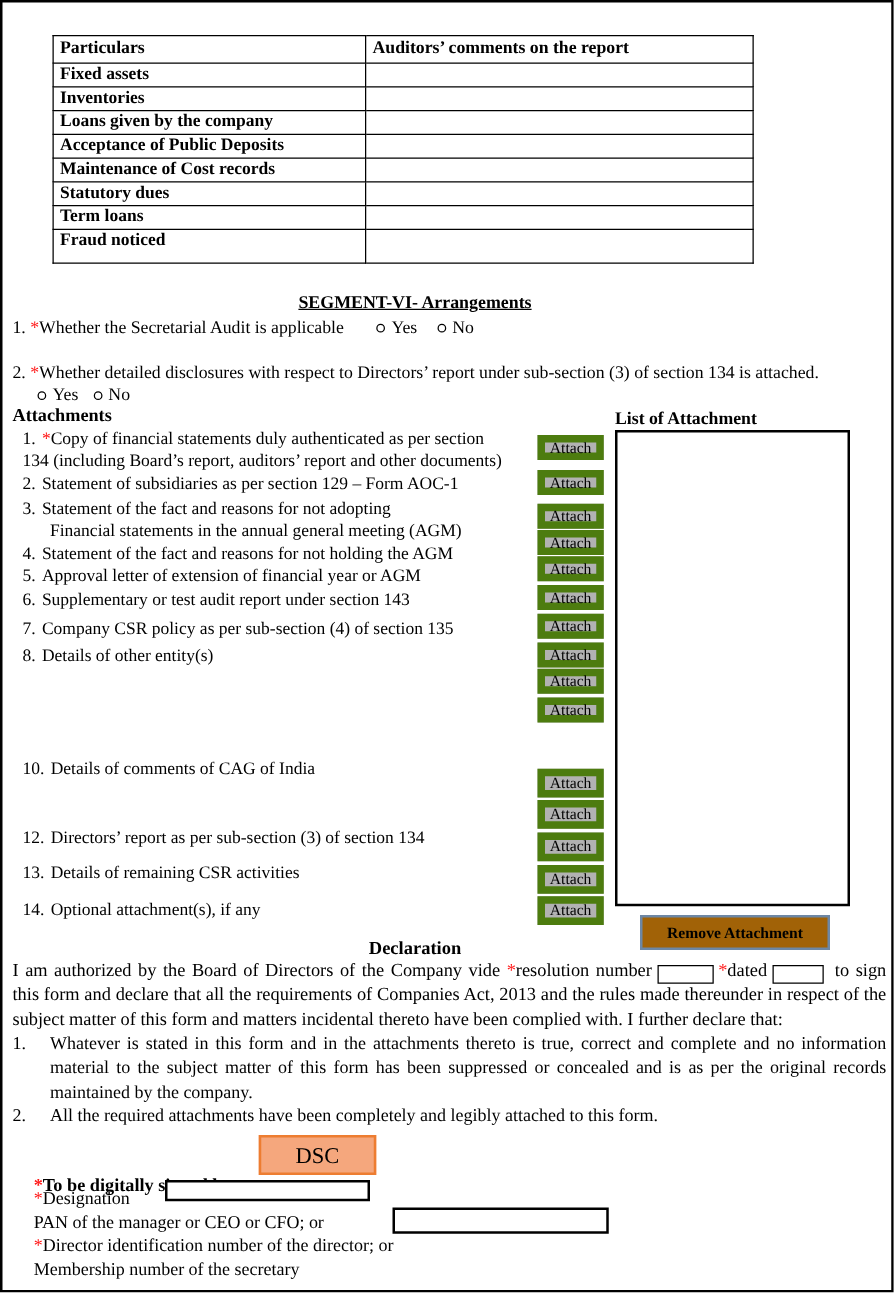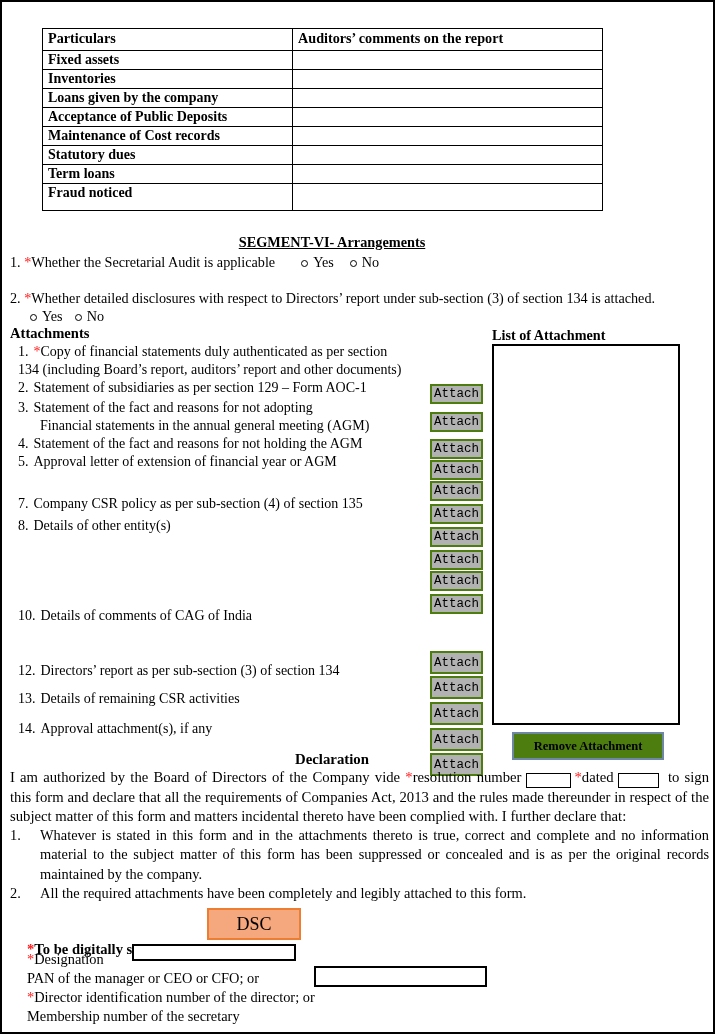--- a/index.html
+++ b/index.html
@@ -39,29 +39,29 @@
   .att-head { left:8px; top:323px; font-size:14.6px; font-weight:bold; }
   .list-head { left:490px; top:325px; width:188px; text-align:left;
     font-size:14.2px; font-weight:bold; }
 
   .att-item { position:absolute; left:16px; width:420px; font-size:14px;
     line-height:17.5px; }
   .att-item .num { margin-right:5px; }
 
   .attach-btn {
     position:absolute; left:428px; width:53px; height:20px;
-    background:#b2b2b2; border:2px solid #4d7c0f; color:#000;
-    font-family:Liberation Mono, monospace; font-size:12.5px; padding:0;
-    display:flex; align-items:center; justify-content:center; border-radius:0;margin-top:36px;
+    background:#b2b2b2; border:6px solid #4d7c0f; color:#000;
+    font-family:Liberation Serif, serif; font-size:12.5px; padding:0;
+    display:flex; align-items:center; justify-content:center; border-radius:0;
   }
   .list-box { left:490px; top:342px; width:188px; height:381px;
     border:2px solid #000; background:#fff; }
   .remove-btn {
     position:absolute; left:510px; top:730px; width:152px; height:28px;
-    background:#4d7c0f; border:2px solid #6d87a5; color:#000;
+    background:#a16207; border:2px solid #6d87a5; color:#000;
     font-family:"Liberation Serif", serif; font-size:12.5px; font-weight:bold;
     padding:0; display:flex; align-items:center; justify-content:center; border-radius:0;
   }
 
   .decl-title { left:30px; top:749px; width:600px; text-align:center;
     font-weight:bold; font-size:14.8px; }
   .decl-para { left:8px; top:766px; width:699px; text-align:justify;
     font-size:14.7px; line-height:19.3px; }
   .inline-box {
     display:inline-block; width:45px; height:15px; border:1.5px solid #000;
@@ -162,37 +162,40 @@
   <div class="att-item" style="top:397px">
     <span class="num">3.</span><span>Statement of the fact and reasons for not adopting</span>
     <div style="padding-left:22px">Financial statements in the annual general meeting (AGM)</div>
   </div>
   <div class="att-item" style="top:433px">
     <span class="num">4.</span><span>Statement of the fact and reasons for not holding the AGM</span>
   </div>
   <div class="att-item" style="top:451px">
     <span class="num">5.</span><span>Approval letter of extension of financial year or AGM</span>
   </div>
+  <div class="att-item" style="top:470px">
+    <span class="num">6.</span><span>Supplementary or test audit report under section 143</span>
+  </div>
   <div class="att-item" style="top:493px">
     <span class="num">7.</span><span>Company CSR policy as per sub-section  (4) of section 135</span>
   </div>
   <div class="att-item" style="top:515px">
     <span class="num">8.</span><span>Details of other entity(s)</span>
   </div>
   <div class="att-item" style="top:605px">
     <span class="num">10.</span><span>Details of comments of CAG of India</span>
   </div>
   <div class="att-item" style="top:660px">
     <span class="num">12.</span><span>Directors’ report as per sub-section (3) of section 134</span>
   </div>
   <div class="att-item" style="top:688px">
     <span class="num">13.</span><span>Details of remaining CSR activities</span>
   </div>
   <div class="att-item" style="top:718px">
-    <span class="num">14.</span><span>Approval attachment(s),  if any</span>
+    <span class="num">14.</span><span>Optional attachment(s),  if any</span>
   </div>
 
   <button class="attach-btn" style="top:346px">Attach</button>
   <button class="attach-btn" style="top:374px">Attach</button>
   <button class="attach-btn" style="top:401px">Attach</button>
   <button class="attach-btn" style="top:422px">Attach</button>
   <button class="attach-btn" style="top:443px">Attach</button>
   <button class="attach-btn" style="top:466px">Attach</button>
   <button class="attach-btn" style="top:489px">Attach</button>
   <button class="attach-btn" style="top:512px">Attach</button>

